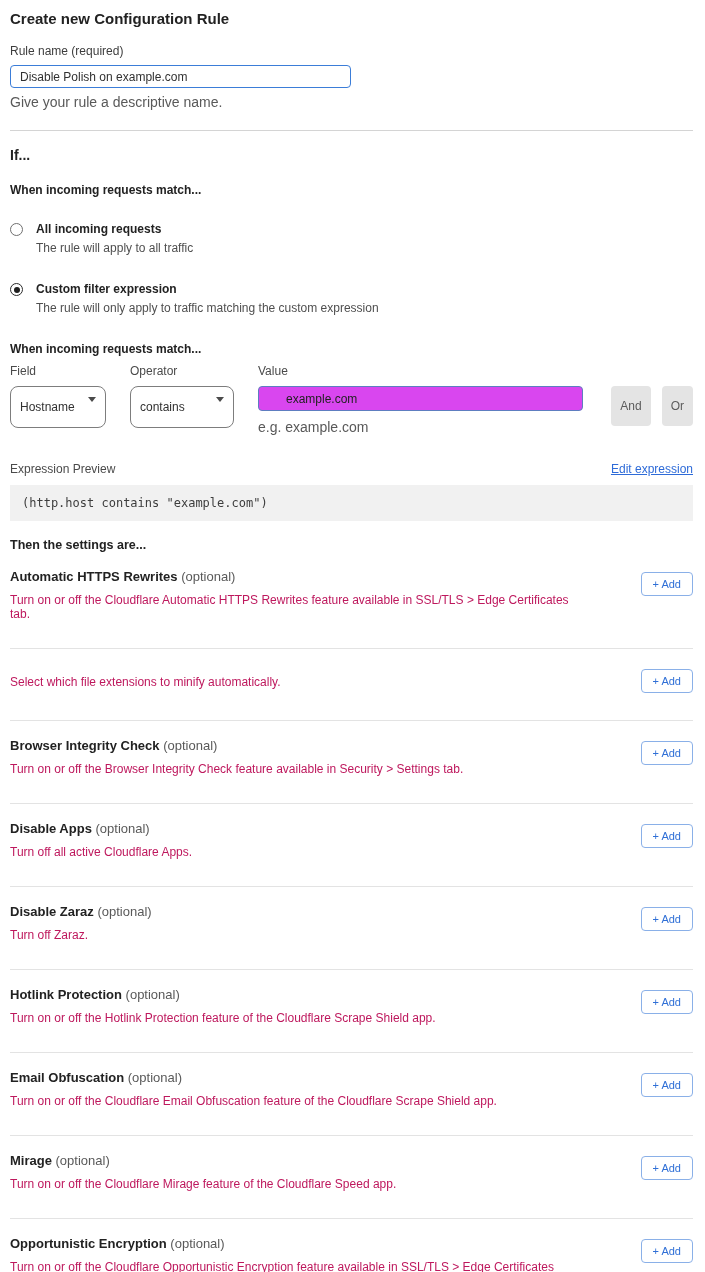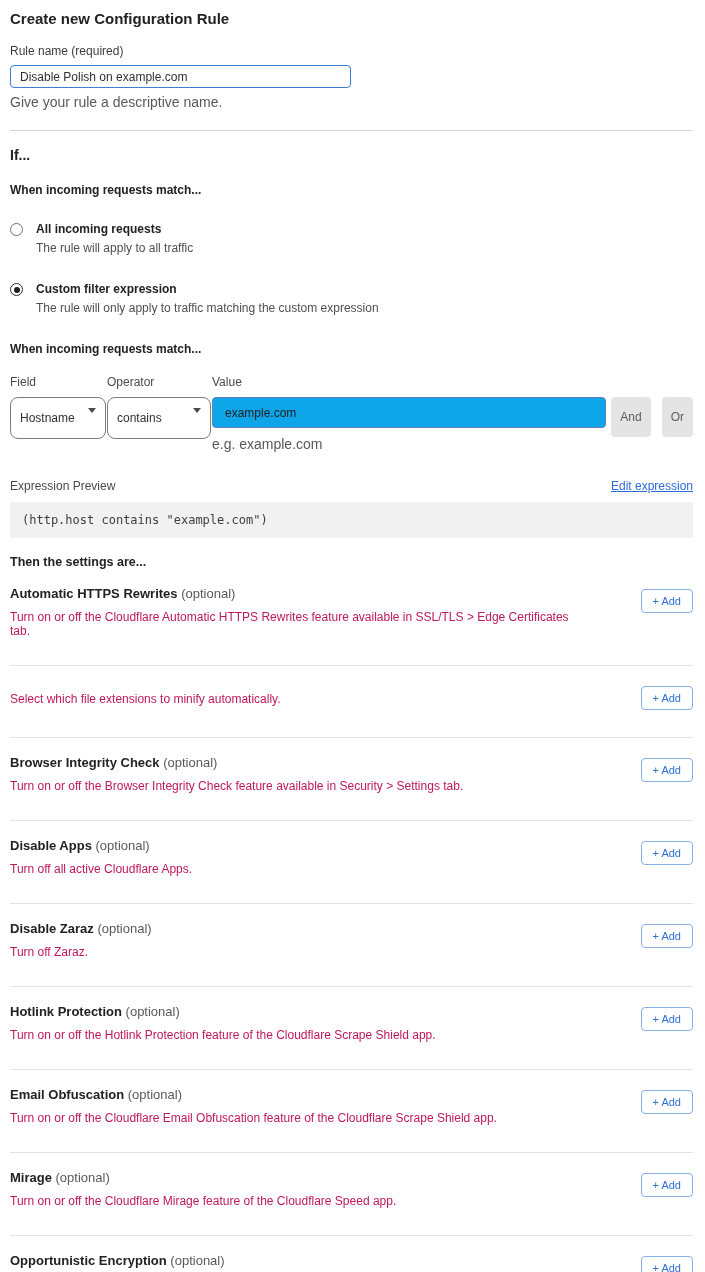--- a/index.html
+++ b/index.html
@@ -59,21 +59,21 @@
     position: absolute;
     top: 2.5px; left: 2.5px;
     width: 6px; height: 6px;
     border-radius: 50%;
     background: #1f1f1f;
   }
   .radio-texts { display: flex; flex-direction: column; gap: 5px; }
   .radio-label { font-weight: 700; color: #222222; }
   .radio-desc { color: #4f4f4f; }
 
-  .filter-grid { display: flex; align-items: flex-start; gap: 1px; margin-top: 19px; }
+  .filter-grid { display: flex; align-items: flex-start; gap: 24px; margin-top: 8px; }
   .filter-col { display: flex; flex-direction: column; }
   .filter-col .form-label { margin-bottom: 8px; color: #4a4a4a; }
   .value-col { flex: 1; }
   .fake-select {
     height: 42px;
     border: 1px solid #7d7d7d;
     border-radius: 8px;
     background: #ffffff;
     display: flex;
     align-items: center;
@@ -88,25 +88,25 @@
     width: 0; height: 0;
     border-left: 4px solid transparent;
     border-right: 4px solid transparent;
     border-top: 5px solid #4a4a4a;
   }
   .field-select { width: 96px; }
   .operator-select { width: 104px; }
 
   .value-input {
     width: 100%;
-    height: 31px;
-    padding: 0 12px;
+    height: 25px;
+    padding: 0 27px;
     border: 1px solid #5e7ec0;
     border-radius: 4px;
-    background: #0ea5e9;
+    background: #d946ef;
     font-family: "Liberation Sans", sans-serif;
     font-size: 12px;
     color: #222222;
     outline: none;
   }
   .andor-group { display: flex; gap: 11px; margin-top: 22px; margin-left: 4px; }
   .gray-btn {
     height: 40px;
     padding: 0 9px;
     background: #e4e4e4;

